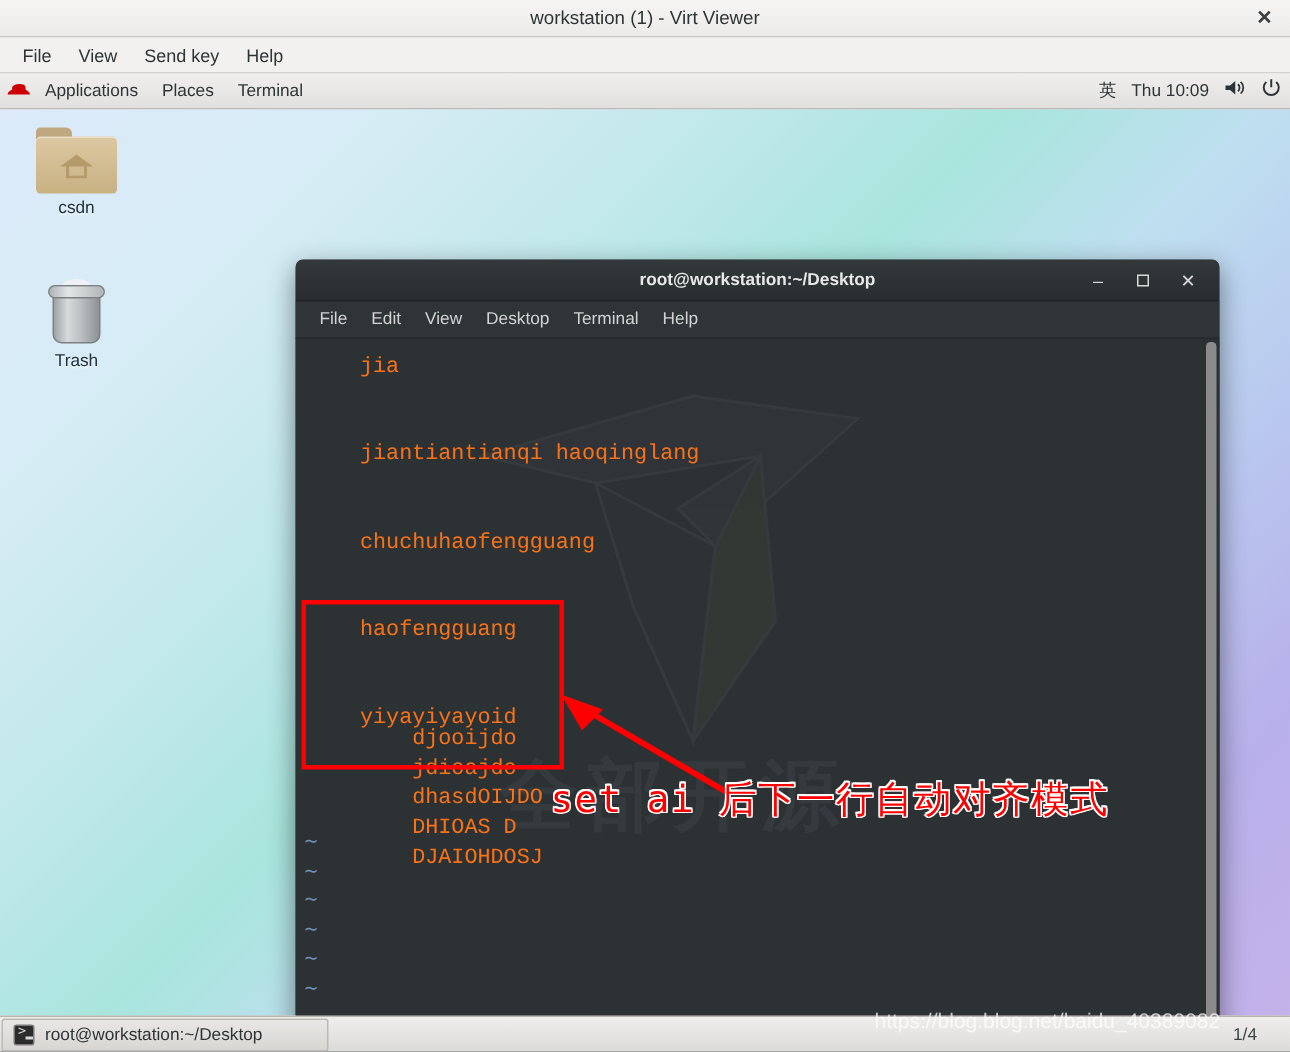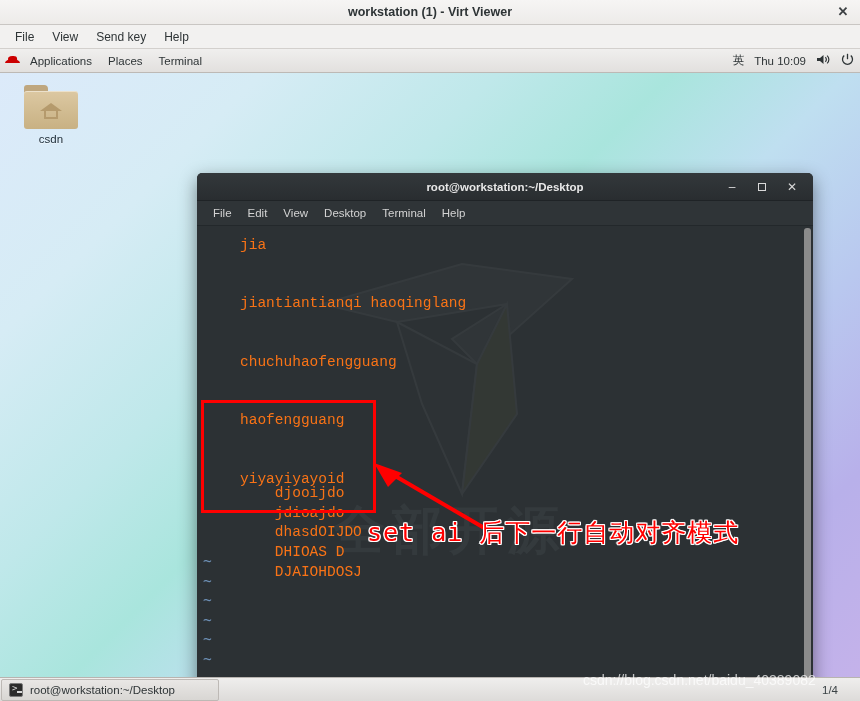--- a/index.html
+++ b/index.html
@@ -11,21 +11,21 @@
   body { position: relative; background: #f2f1f0; }
 
   
   #virt-titlebar {
     position: absolute; left: 0; top: 0; width: 860px; height: 25px;
     background: linear-gradient(#f6f5f4, #edebe9);
     border-bottom: 1px solid #c9c6c3;
     display: flex; align-items: center; justify-content: center;
   }
   #virt-titlebar .title {
-    font-size: 12.5px; font-weight: bold; color: #2e3436;
+    font-size: 12.5px; font-weight: normal; color: #2e3436;
   }
   #virt-close {
     position: absolute; right: 8px; top: 50%; transform: translateY(-50%);
     font-size: 13px; font-weight: bold; color: #3c4043;
     width: 18px; height: 18px; line-height: 18px; text-align: center;
     cursor: pointer;
   }
 
   #virt-menubar {
     position: absolute; left: 0; top: 25px; width: 860px; height: 24px;
@@ -340,20 +340,28 @@
       <span class="body"></span>
       <span class="house">
           <span class="roof"></span>
           <span class="walls"></span>
         </span>
     </div>
     <span class="label">csdn</span>
   </div>
 
 
+  <div class="desk-icon" style="left:8px; top:112px;">
+    <div class="ic-trash">
+      <span class="paper"></span>
+      <span class="can"></span>
+      <span class="lid"></span>
+    </div>
+    <span class="label">Trash</span>
+  </div>
 
   <div id="terminal-window">
 
     <div id="term-titlebar">
       <div class="ttitle">root@workstation:~/Desktop</div>
       <div class="wbtns">
         <span class="wbtn wmin">–</span>
         <span class="wbtn"><span class="wmax-box"></span></span>
         <span class="wbtn">✕</span>
       </div>
@@ -411,13 +419,13 @@
 </div>
 
 <div id="taskbar">
   <div id="task-button">
     <span class="mini-term"></span>
     <span class="tlabel">root@workstation:~/Desktop</span>
   </div>
   <div id="workspace-indicator">1/4</div>
 </div>
 
-<div id="csdn-watermark">csdn://blog.csdn.net/baidu_40389082</div>
+<div id="csdn-watermark">https://blog.blog.net/baidu_40389082</div>
 
 </body></html>

